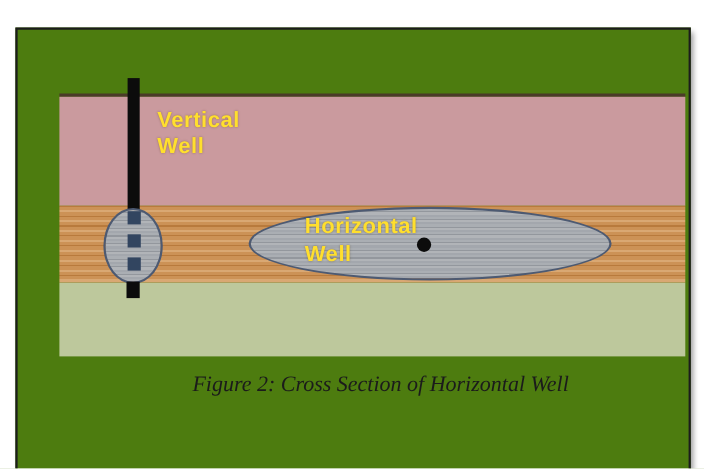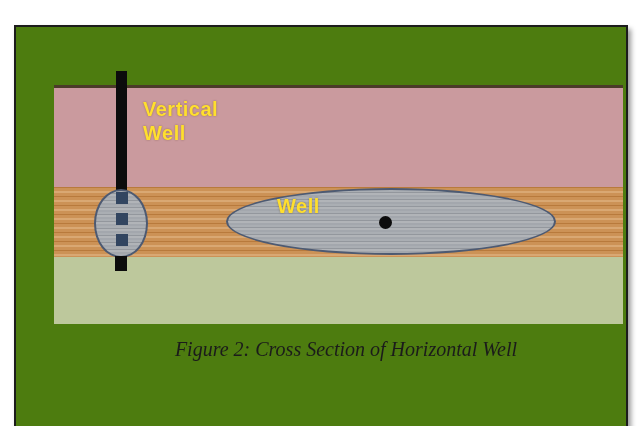--- a/index.html
+++ b/index.html
@@ -150,19 +150,20 @@
     <div class="vbar-lower"></div>
 
     <div class="drain drain-horizontal"></div>
     <div class="wellbore-dot"></div>
 
     <div class="well-label label-vertical">
       <div>Vertical</div>
       <div>Well</div>
     </div>
     <div class="well-label label-horizontal">
+      <div>Horizontal</div>
       <div>Well</div>
     </div>
 
     <div class="caption">Figure 2: Cross Section of Horizontal Well</div>
 
   </div>
 </div>
 
 </body></html>

